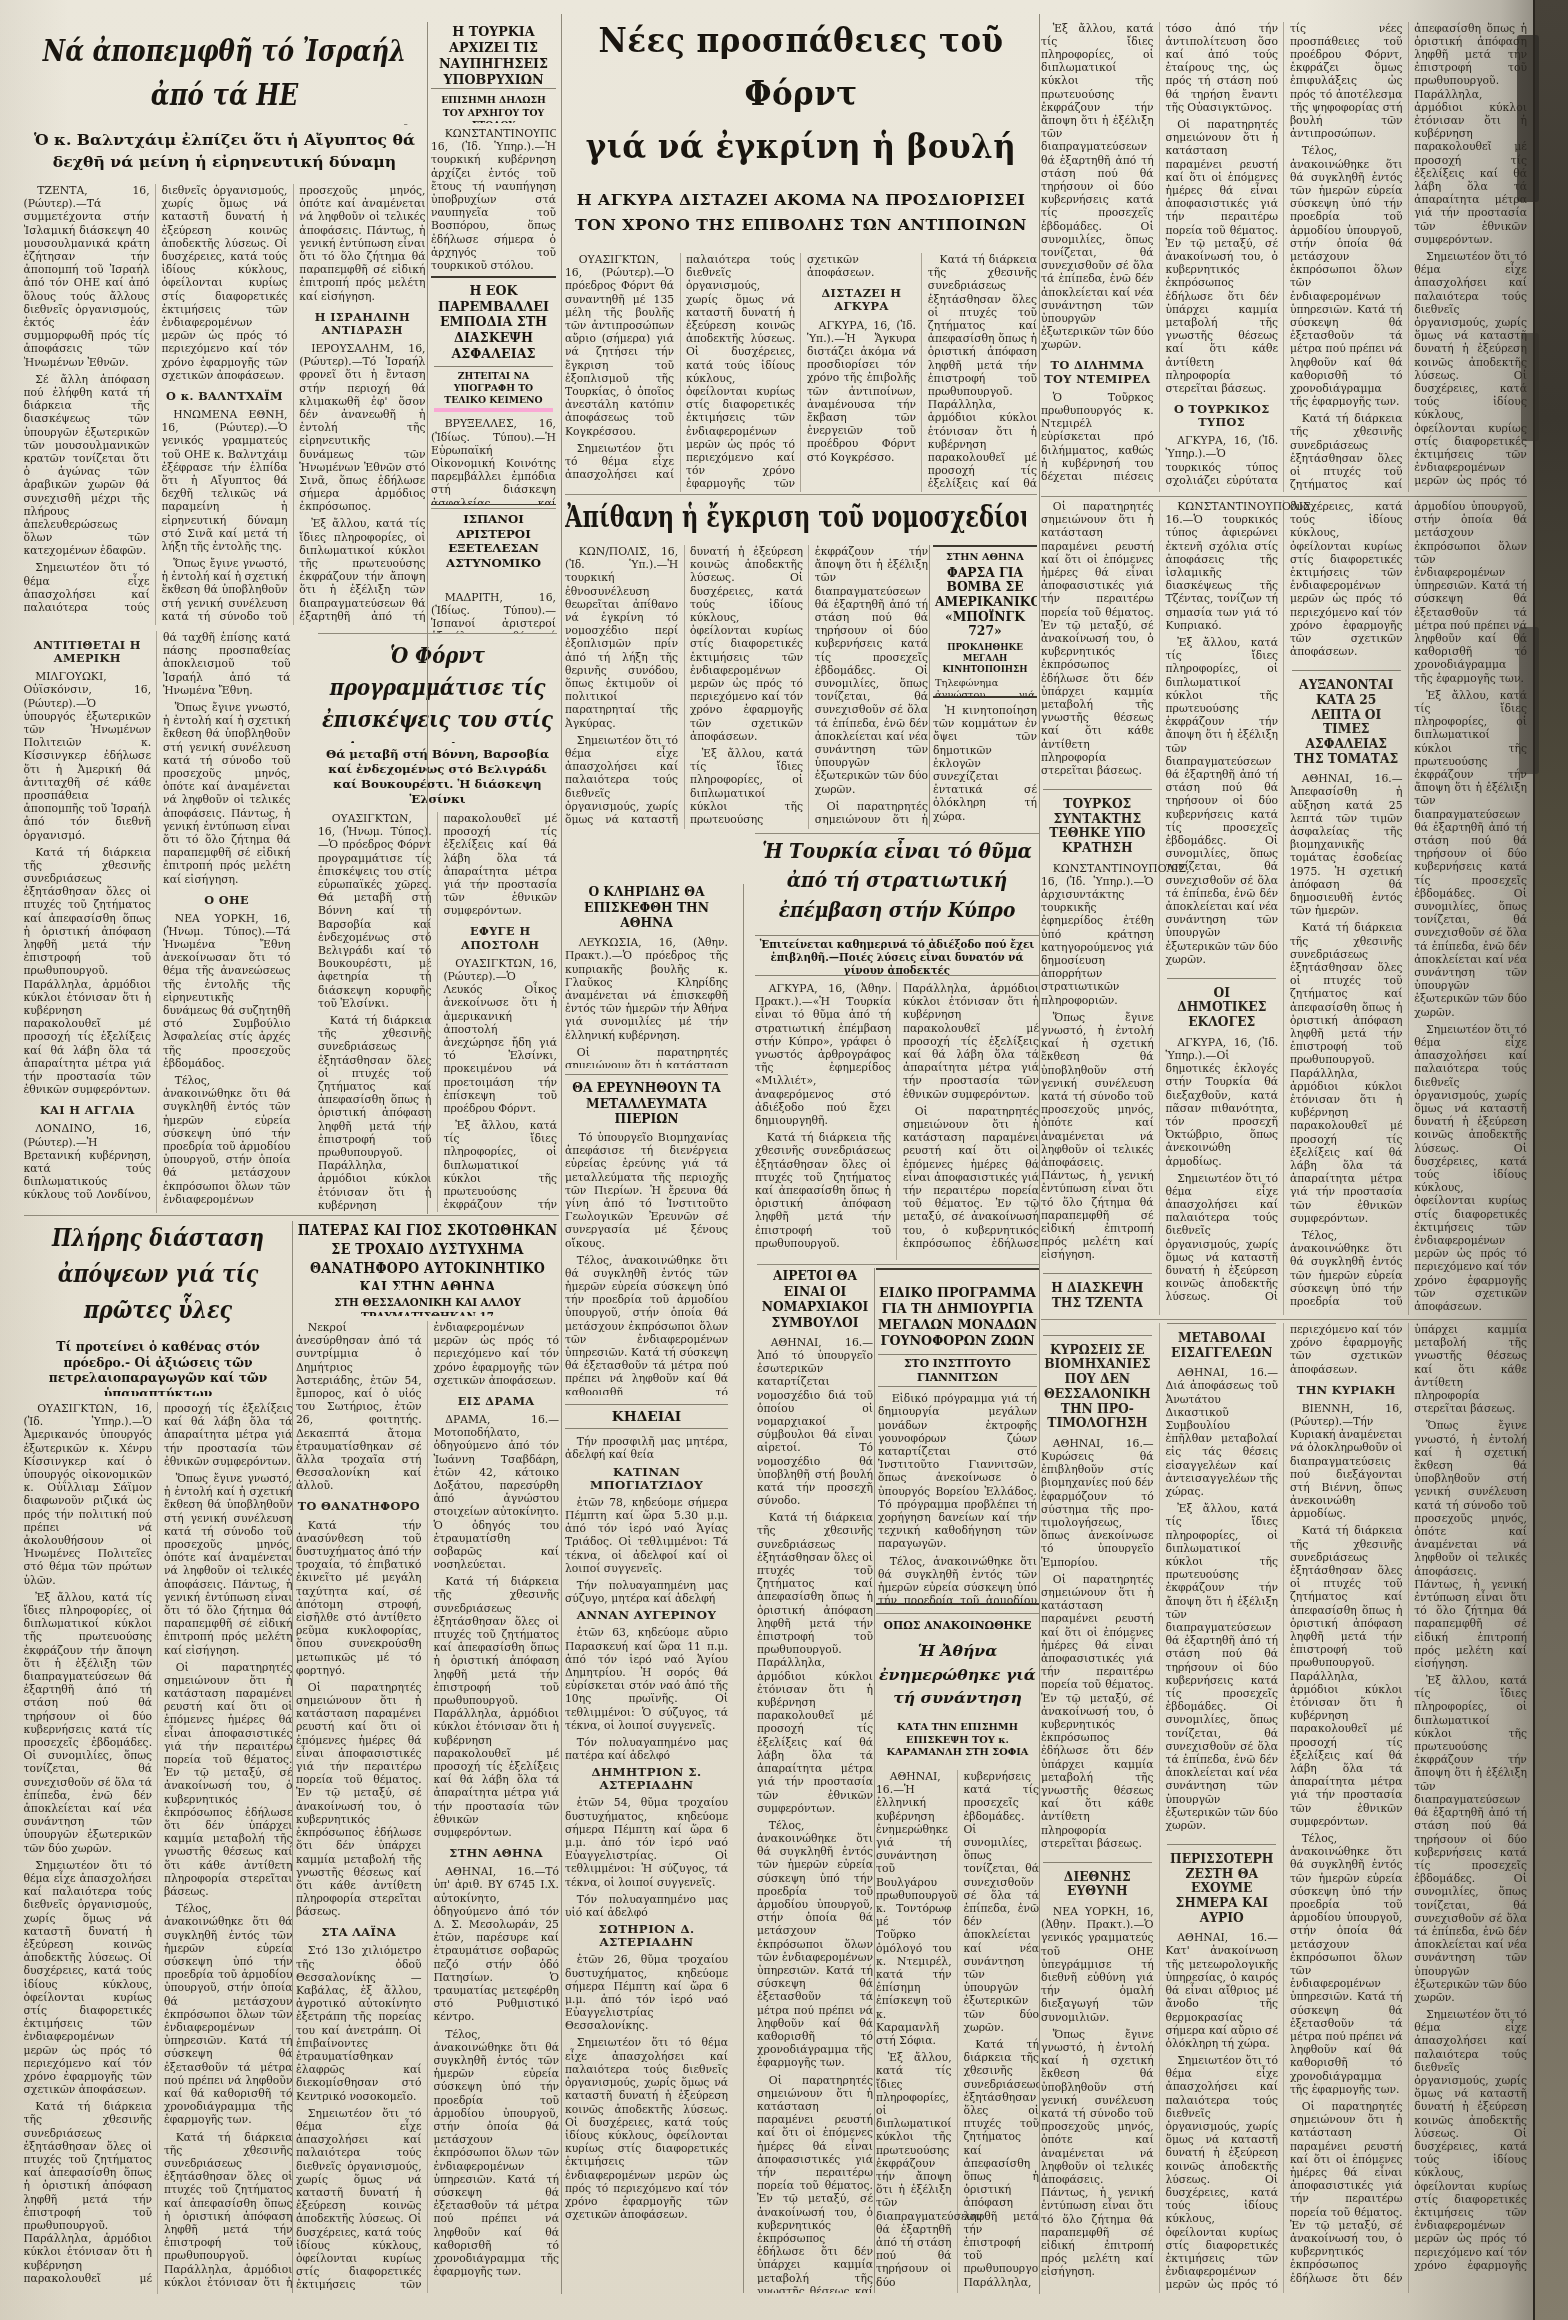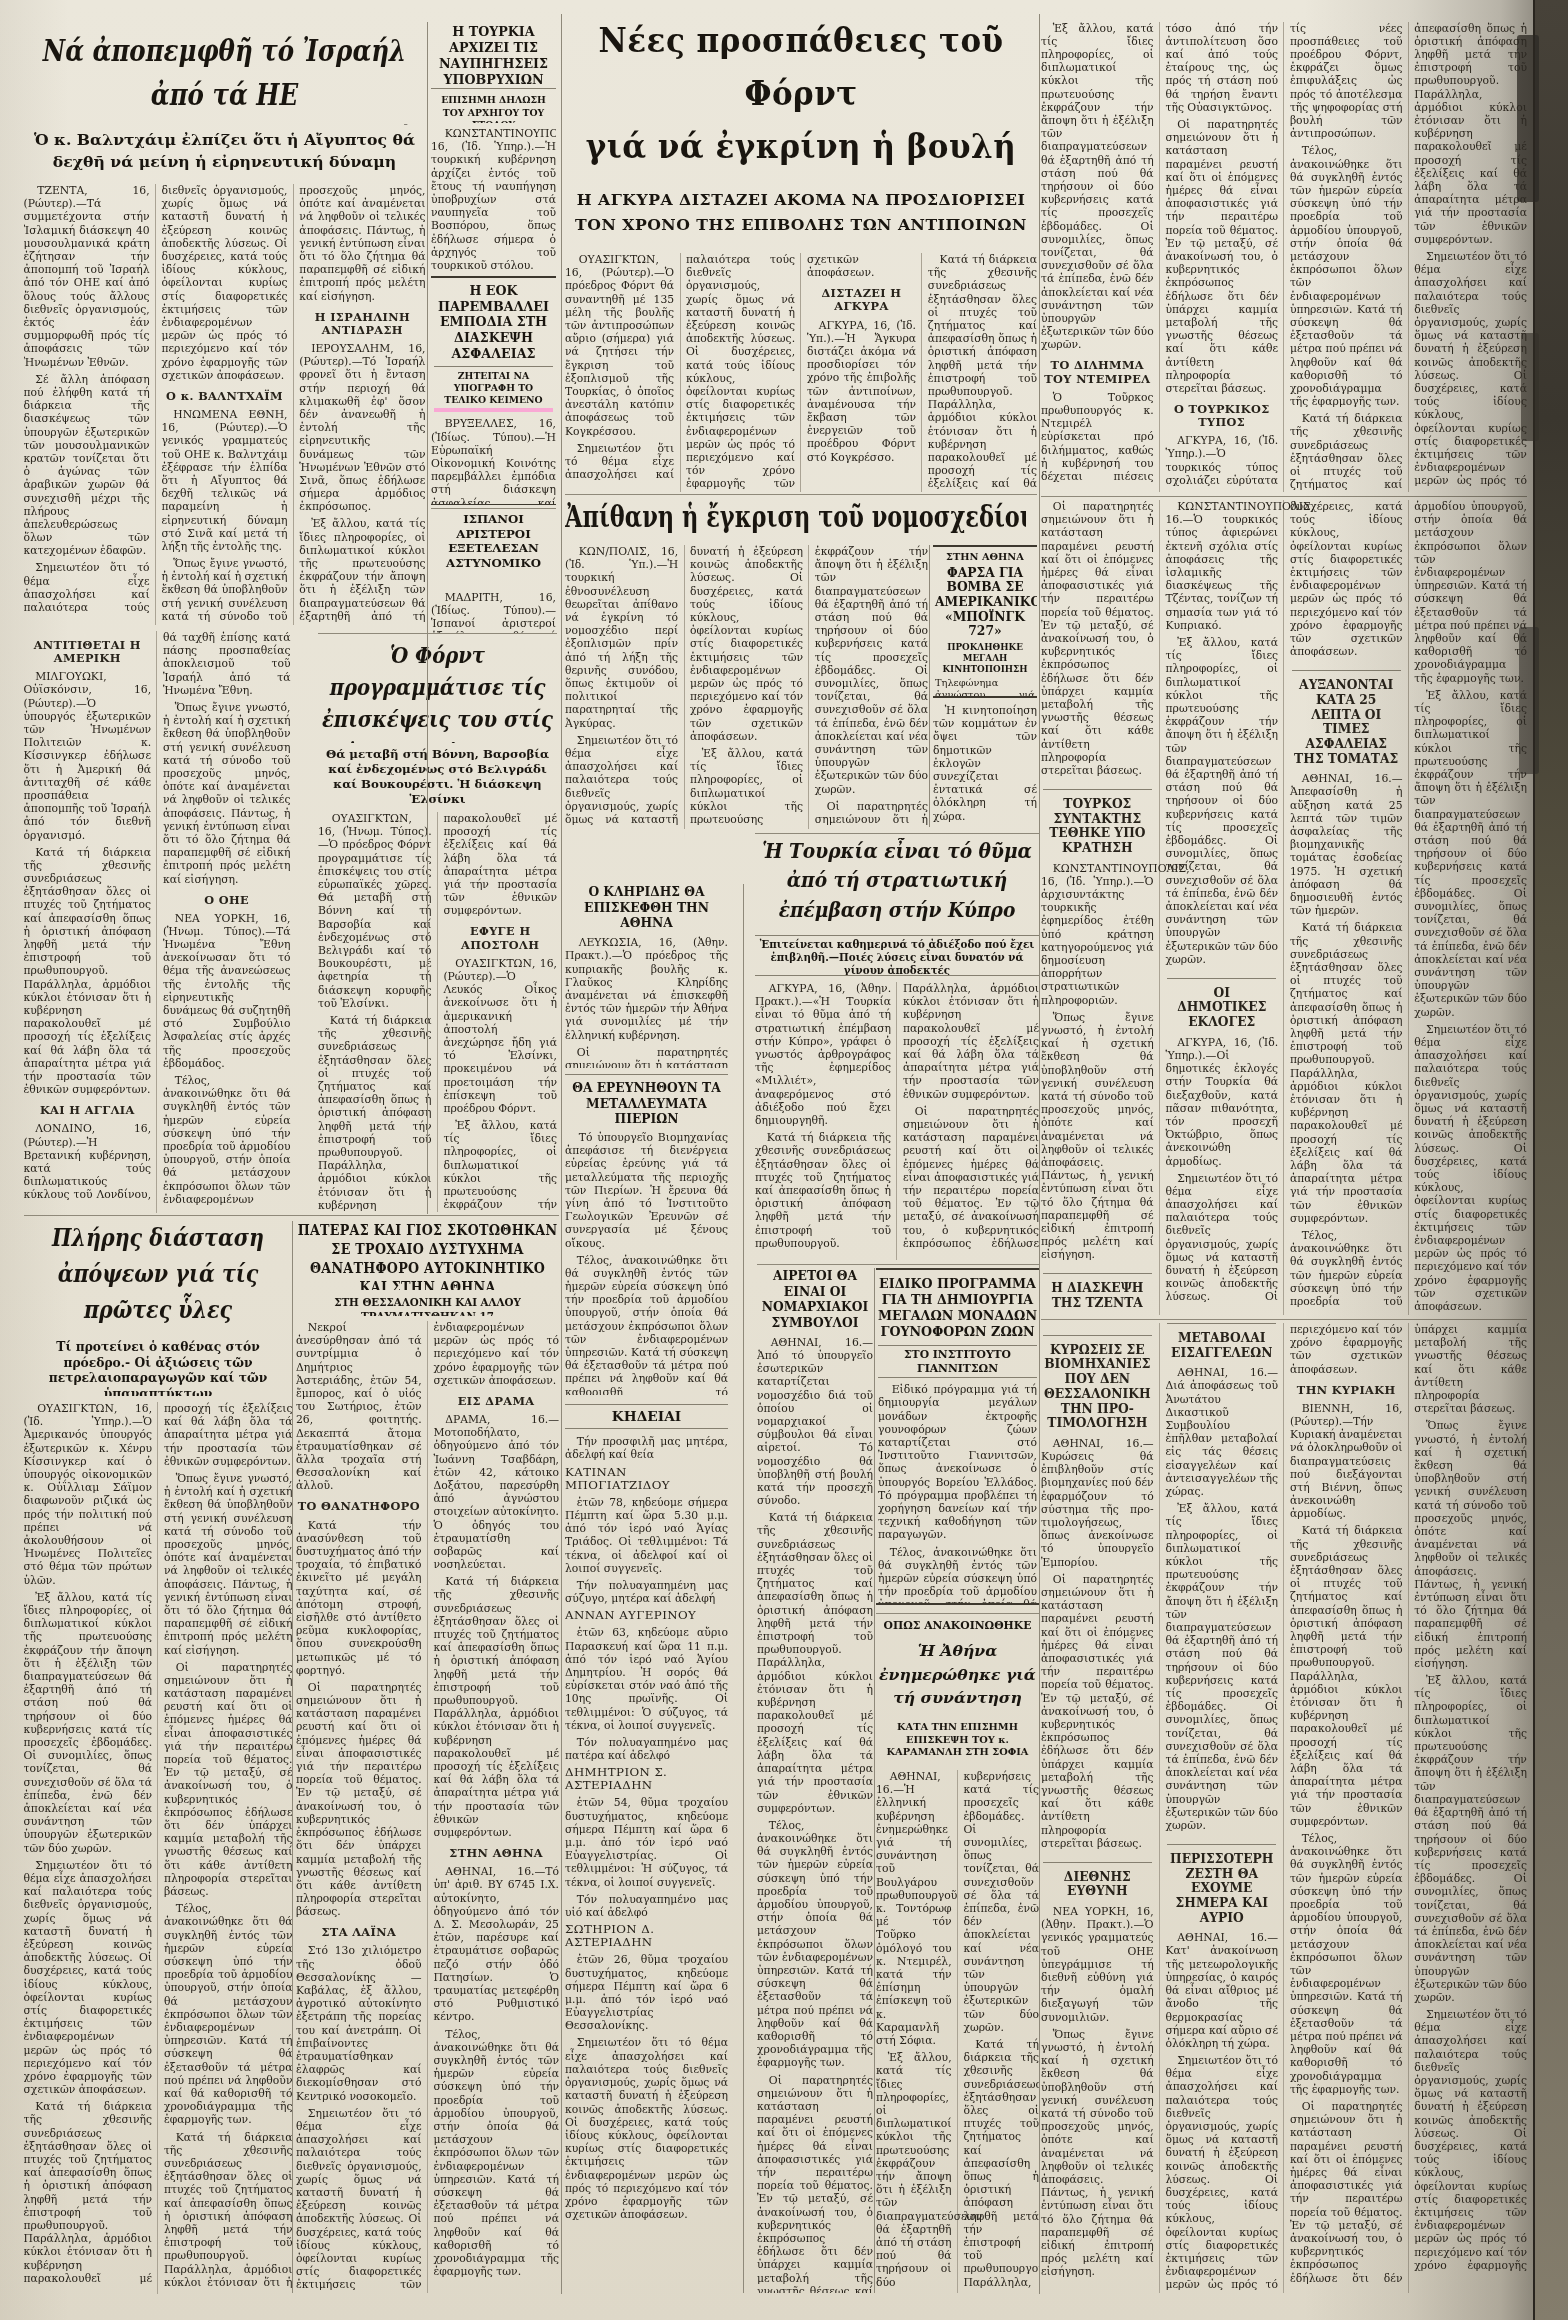--- a/index.html
+++ b/index.html
@@ -15,21 +15,21 @@
   .blk{position:absolute;box-sizing:border-box;overflow:hidden;}
   .body{font-size:10.8px;line-height:13.2px;text-align:justify;column-gap:11.8px;
         column-rule:1px solid #aaa394;column-fill:auto;}
   .cols2{column-count:2;}
   .cols3{column-count:3;}
   .cols4{column-count:4;}
   .body .para{margin:0 0 3.9px;text-indent:11.8px;}
   .body .lead{text-indent:13.7px;}
   .xhead{font-size:11.3px;font-weight:bold;text-align:center;letter-spacing:0.4px;margin:7.8px 0 4.9px;text-indent:0;}
   .bhead{font-size:12.3px;line-height:14.7px;font-weight:bold;text-align:center;margin:11.8px 2px 5.9px;padding-top:6.9px;border-top:1px solid #857f70;text-indent:0;}
-  .fname{font-size:11.8px;font-weight:normal;text-align:left;letter-spacing:0.4px;margin:3.9px 0;text-indent:0;}
+  .fname{font-size:11.8px;font-weight:bold;text-align:center;letter-spacing:0.4px;margin:3.9px 0;text-indent:0;}
   .hl{font-weight:bold;color:#19150f;}
   .it{font-style:italic;}
   .ctr{text-align:center;}
   .deck{font-weight:bold;color:#19150f;text-align:center;}
   .rule{position:absolute;background:#8f897a;}
   .stretch{transform-origin:50% 0;}
   .line{display:block;}
   .boxed{border-top:2px solid #3d382e;border-bottom:1px solid #3d382e;}
 </style>
 </head>
@@ -234,21 +234,21 @@
 <div class="blk" style="left:757px;top:1268px;width:116px;height:1025px">
   <h3 class="hl ctr" style="font-size:12.3px;line-height:15.7px;margin-bottom:4.9px">ΑΙΡΕΤΟΙ ΘΑ ΕΙΝΑΙ ΟΙ ΝΟΜΑΡΧΙΑΚΟΙ ΣΥΜΒΟΥΛΟΙ</h3>
   <div class="body" style="height:951px">
       <p class="para lead">ΑΘΗΝΑΙ, 16.—Ἀπό τό ὑπουργεῖο ἐσωτερικῶν καταρτίζεται νομοσχέδιο διά τοῦ ὁποίου οἱ νομαρχιακοί σύμβουλοι θά εἶναι αἱρετοί. Τό νομοσχέδιο θά ὑποβληθῆ στή βουλή κατά τήν προσεχῆ σύνοδο.</p>
       <p class="para">Κατά τή διάρκεια τῆς χθεσινῆς συνεδριάσεως ἐξητάσθησαν ὅλες οἱ πτυχές τοῦ ζητήματος καί ἀπεφασίσθη ὅπως ἡ ὁριστική ἀπόφαση ληφθῆ μετά τήν ἐπιστροφή τοῦ πρωθυπουργοῦ. Παράλληλα, ἁρμόδιοι κύκλοι ἐτόνισαν ὅτι ἡ κυβέρνηση παρακολουθεῖ μέ προσοχή τίς ἐξελίξεις καί θά λάβη ὅλα τά ἀπαραίτητα μέτρα γιά τήν προστασία τῶν ἐθνικῶν συμφερόντων.</p>
       <p class="para">Τέλος, ἀνακοινώθηκε ὅτι θά συγκληθῆ ἐντός τῶν ἡμερῶν εὐρεία σύσκεψη ὑπό τήν προεδρία τοῦ ἁρμοδίου ὑπουργοῦ, στήν ὁποία θά μετάσχουν ἐκπρόσωποι ὅλων τῶν ἐνδιαφερομένων ὑπηρεσιῶν. Κατά τή σύσκεψη θά ἐξετασθοῦν τά μέτρα πού πρέπει νά ληφθοῦν καί θά καθορισθῆ τό χρονοδιάγραμμα τῆς ἐφαρμογῆς των.</p>
       <p class="para">Οἱ παρατηρητές σημειώνουν ὅτι ἡ κατάσταση παραμένει ρευστή καί ὅτι οἱ ἑπόμενες ἡμέρες θά εἶναι ἀποφασιστικές γιά τήν περαιτέρω πορεία τοῦ θέματος. Ἐν τῷ μεταξύ, σέ ἀνακοίνωσή του, ὁ κυβερνητικός ἐκπρόσωπος ἐδήλωσε ὅτι δέν ὑπάρχει καμμία μεταβολή τῆς γνωστῆς θέσεως καί ὅτι κάθε ἀντίθετη πληροφορία στερεῖται βάσεως.</p>
     </div>
 </div>
 
-<div class="blk" style="left:876px;top:1268px;width:163px;height:337px;border-top:2.9px solid #3d382e;border-bottom:2px solid #3d382e;padding:6px 2px">
+<div class="blk" style="left:876px;top:1268px;width:163px;height:337px;border-top:2.9px solid #3d382e;border-bottom:2px solid #3d382e;padding:15px 2px">
   <h3 class="hl ctr" style="font-size:12.7px;line-height:16px">ΕΙΔΙΚΟ ΠΡΟΓΡΑΜΜΑ ΓΙΑ ΤΗ ΔΗΜΙΟΥΡΓΙΑ ΜΕΓΑΛΩΝ ΜΟΝΑΔΩΝ ΓΟΥΝΟΦΟΡΩΝ ΖΩΩΝ</h3>
   <div class="deck" style="font-size:10.8px;line-height:13.7px;margin:4.9px 0;border-top:1px solid #857f70;border-bottom:1px solid #857f70;padding:2px 0">ΣΤΟ ΙΝΣΤΙΤΟΥΤΟ ΓΙΑΝΝΙΤΣΩΝ</div>
   <div class="body" style="height:196px">
       <p class="para lead">Εἰδικό πρόγραμμα γιά τή δημιουργία μεγάλων μονάδων ἐκτροφῆς γουνοφόρων ζώων καταρτίζεται στό Ἰνστιτοῦτο Γιαννιτσῶν, ὅπως ἀνεκοίνωσε ὁ ὑπουργός Βορείου Ἑλλάδος. Τό πρόγραμμα προβλέπει τή χορήγηση δανείων καί τήν τεχνική καθοδήγηση τῶν παραγωγῶν.</p>
       <p class="para">Τέλος, ἀνακοινώθηκε ὅτι θά συγκληθῆ ἐντός τῶν ἡμερῶν εὐρεία σύσκεψη ὑπό τήν προεδρία τοῦ ἁρμοδίου ὑπουργοῦ, στήν ὁποία θά μετάσχουν ἐκπρόσωποι ὅλων τῶν ἐνδιαφερομένων ὑπηρεσιῶν. Κατά τή σύσκεψη θά ἐξετασθοῦν τά μέτρα πού πρέπει νά ληφθοῦν καί θά καθορισθῆ τό χρονοδιάγραμμα τῆς ἐφαρμογῆς των.</p>
     </div>
 </div>
 
 <div class="blk deck" style="left:876px;top:1619px;width:163px;height:15.7px;font-size:10.8px;line-height:13.7px">ΟΠΩΣ ΑΝΑΚΟΙΝΩΘΗΚΕ</div>
 <div class="blk" style="left:876px;top:1639px;width:163px;height:76px">

